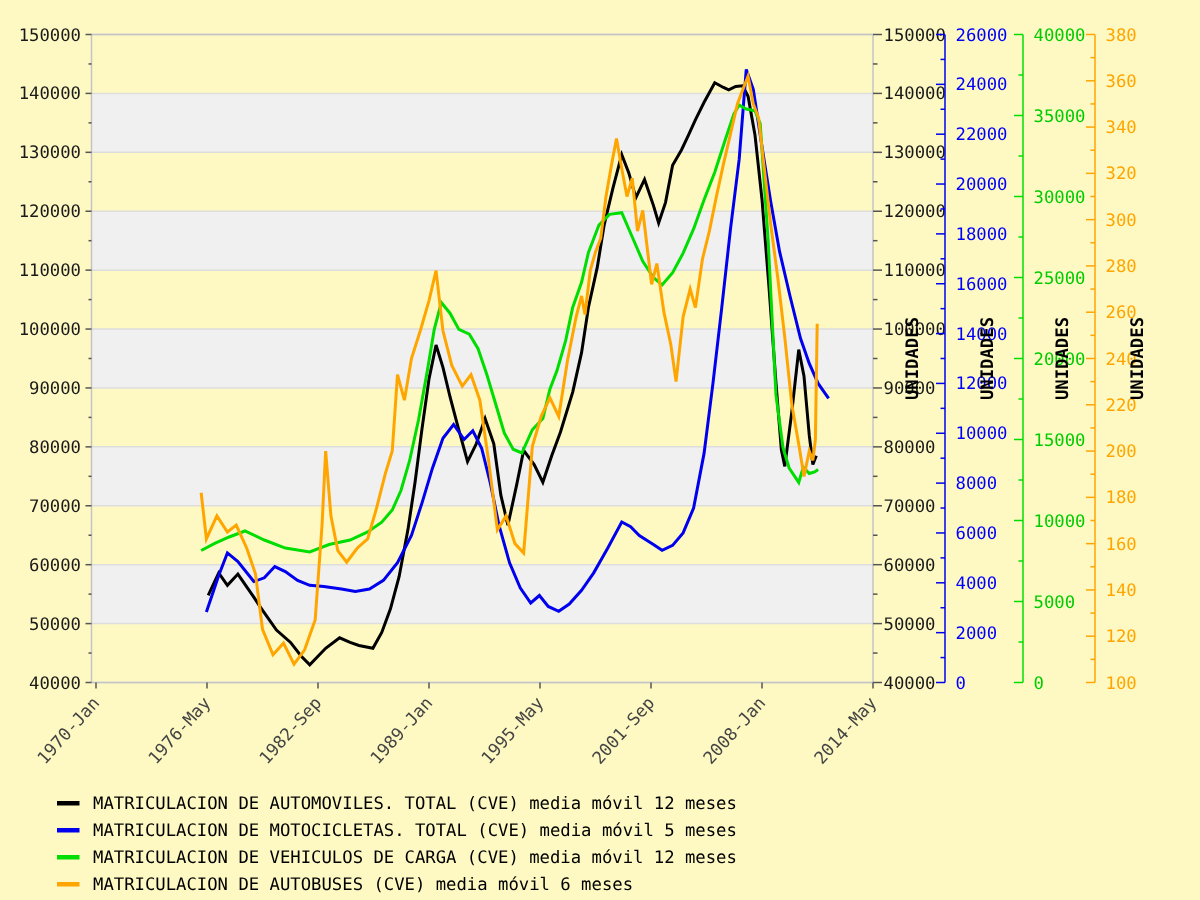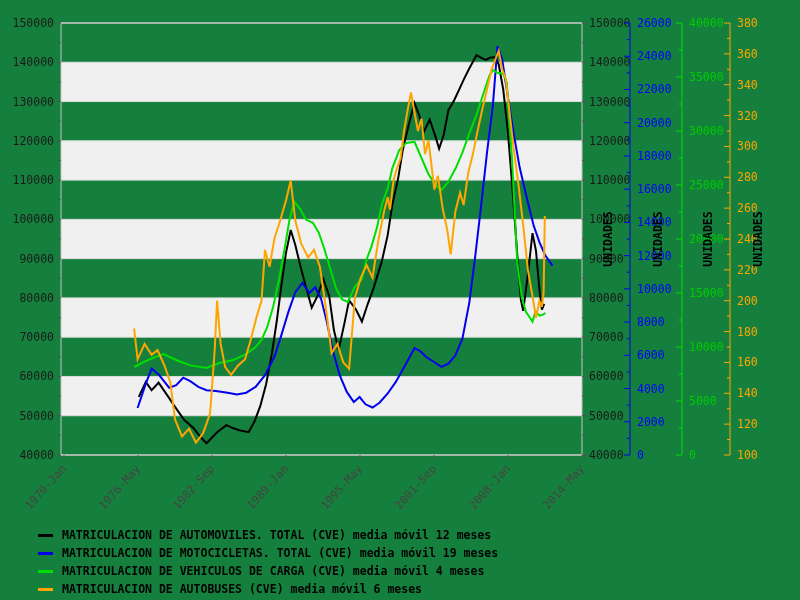--- a/index.html
+++ b/index.html
@@ -1,22 +1,22 @@
 <!DOCTYPE html>
 <html><head>
 <meta charset="utf-8">
 <style>
   html,body{margin:0;padding:0;background:#ffffff;}
-  #app{position:relative;width:800px;height:600px;background:#15803d;overflow:hidden;
+  #app{position:relative;width:800px;height:600px;background:#fef9c3;overflow:hidden;
        font-family:"DejaVu Sans Mono","Liberation Mono",monospace;}
   #chart-canvas{position:absolute;left:0;top:0;}
   #chart-legend{position:absolute;left:38px;top:526px;}
   .legend-row{display:flex;align-items:center;height:18px;}
   .legend-swatch{display:inline-block;width:15px;height:3px;margin-right:9px;}
-  .legend-label{font-size:11.5px;font-weight:bold;color:#000;white-space:pre;}
+  .legend-label{font-size:11.5px;font-weight:normal;color:#000;white-space:pre;}
   text{font-family:"DejaVu Sans Mono","Liberation Mono",monospace;}
 </style>
 </head>
 <body>
 
 <div id="app">
   <svg id="chart-canvas" width="800" height="600" viewBox="0 0 800 600">
       <rect x="61" y="62.27272727272731" width="521" height="39.272727272727195" fill="#f0f0f0"></rect>
       <rect x="61" y="140.8181818181818" width="521" height="39.27272727272731" fill="#f0f0f0"></rect>
       <rect x="61" y="219.36363636363637" width="521" height="39.27272727272725" fill="#f0f0f0"></rect>
@@ -250,24 +250,24 @@
       <polyline points="134.1,328.5 137.6,359.3 144.6,343.9 151.6,354.7 157.5,350.1 164.5,365.5 170.3,382.5 175.0,419.5 182.0,436.5 189.0,428.8 196.0,442.7 203.0,433.4 210.1,413.3 214.7,350.1 217.1,300.7 220.6,343.9 225.2,367.1 231.1,374.8 238.1,365.5 245.1,359.3 250.9,339.3 256.8,316.1 261.5,300.7 265.0,249.8 269.6,266.8 274.3,239.0 280.2,220.5 286.0,200.4 290.7,180.4 295.3,220.5 301.2,243.6 308.2,257.5 314.0,249.8 319.9,266.8 325.7,306.9 331.6,353.2 337.4,343.9 343.3,362.4 349.1,368.6 354.9,297.6 360.8,277.6 366.6,265.2 372.5,277.6 378.3,240.5 384.1,211.2 387.7,197.3 390.0,209.7 393.5,180.4 397.0,168.0 400.5,158.8 404.0,131.0 407.5,110.9 411.0,92.4 414.5,112.5 418.0,131.0 421.5,118.7 425.0,154.1 428.5,140.3 434.4,189.6 437.9,175.7 442.6,208.1 447.2,229.7 450.7,254.4 455.4,211.2 460.1,192.7 463.6,205.1 468.3,172.7 472.9,154.1 477.6,131.0 482.3,109.4 487.0,89.3 491.6,69.3 495.1,60.0 498.7,50.8 502.2,69.3 505.7,78.5 509.2,109.4 513.8,149.5 518.5,185.0 523.2,225.1 527.9,269.9 532.5,296.1 536.0,317.7 539.5,300.7 541.9,306.9 543.6,293.0 544.8,215.9" fill="none" stroke="#ffa500" stroke-width="2" clip-path="url(#plotclip)"></polyline>
     </svg>
 
   <div id="chart-legend">
     <div class="legend-row">
       <span class="legend-swatch" style="background: rgb(0, 0, 0);"></span>
       <span class="legend-label">MATRICULACION DE AUTOMOVILES. TOTAL (CVE) media móvil 12 meses</span>
     </div>
     <div class="legend-row">
       <span class="legend-swatch" style="background: rgb(0, 0, 238);"></span>
-      <span class="legend-label">MATRICULACION DE MOTOCICLETAS. TOTAL (CVE) media móvil 19 meses</span>
+      <span class="legend-label">MATRICULACION DE MOTOCICLETAS. TOTAL (CVE) media móvil 5 meses</span>
     </div>
     <div class="legend-row">
       <span class="legend-swatch" style="background: rgb(0, 221, 0);"></span>
-      <span class="legend-label">MATRICULACION DE VEHICULOS DE CARGA (CVE) media móvil 4 meses</span>
+      <span class="legend-label">MATRICULACION DE VEHICULOS DE CARGA (CVE) media móvil 12 meses</span>
     </div>
     <div class="legend-row">
       <span class="legend-swatch" style="background: rgb(255, 165, 0);"></span>
       <span class="legend-label">MATRICULACION DE AUTOBUSES (CVE) media móvil 6 meses</span>
     </div>
   </div>
 </div>
 
 </body></html>

